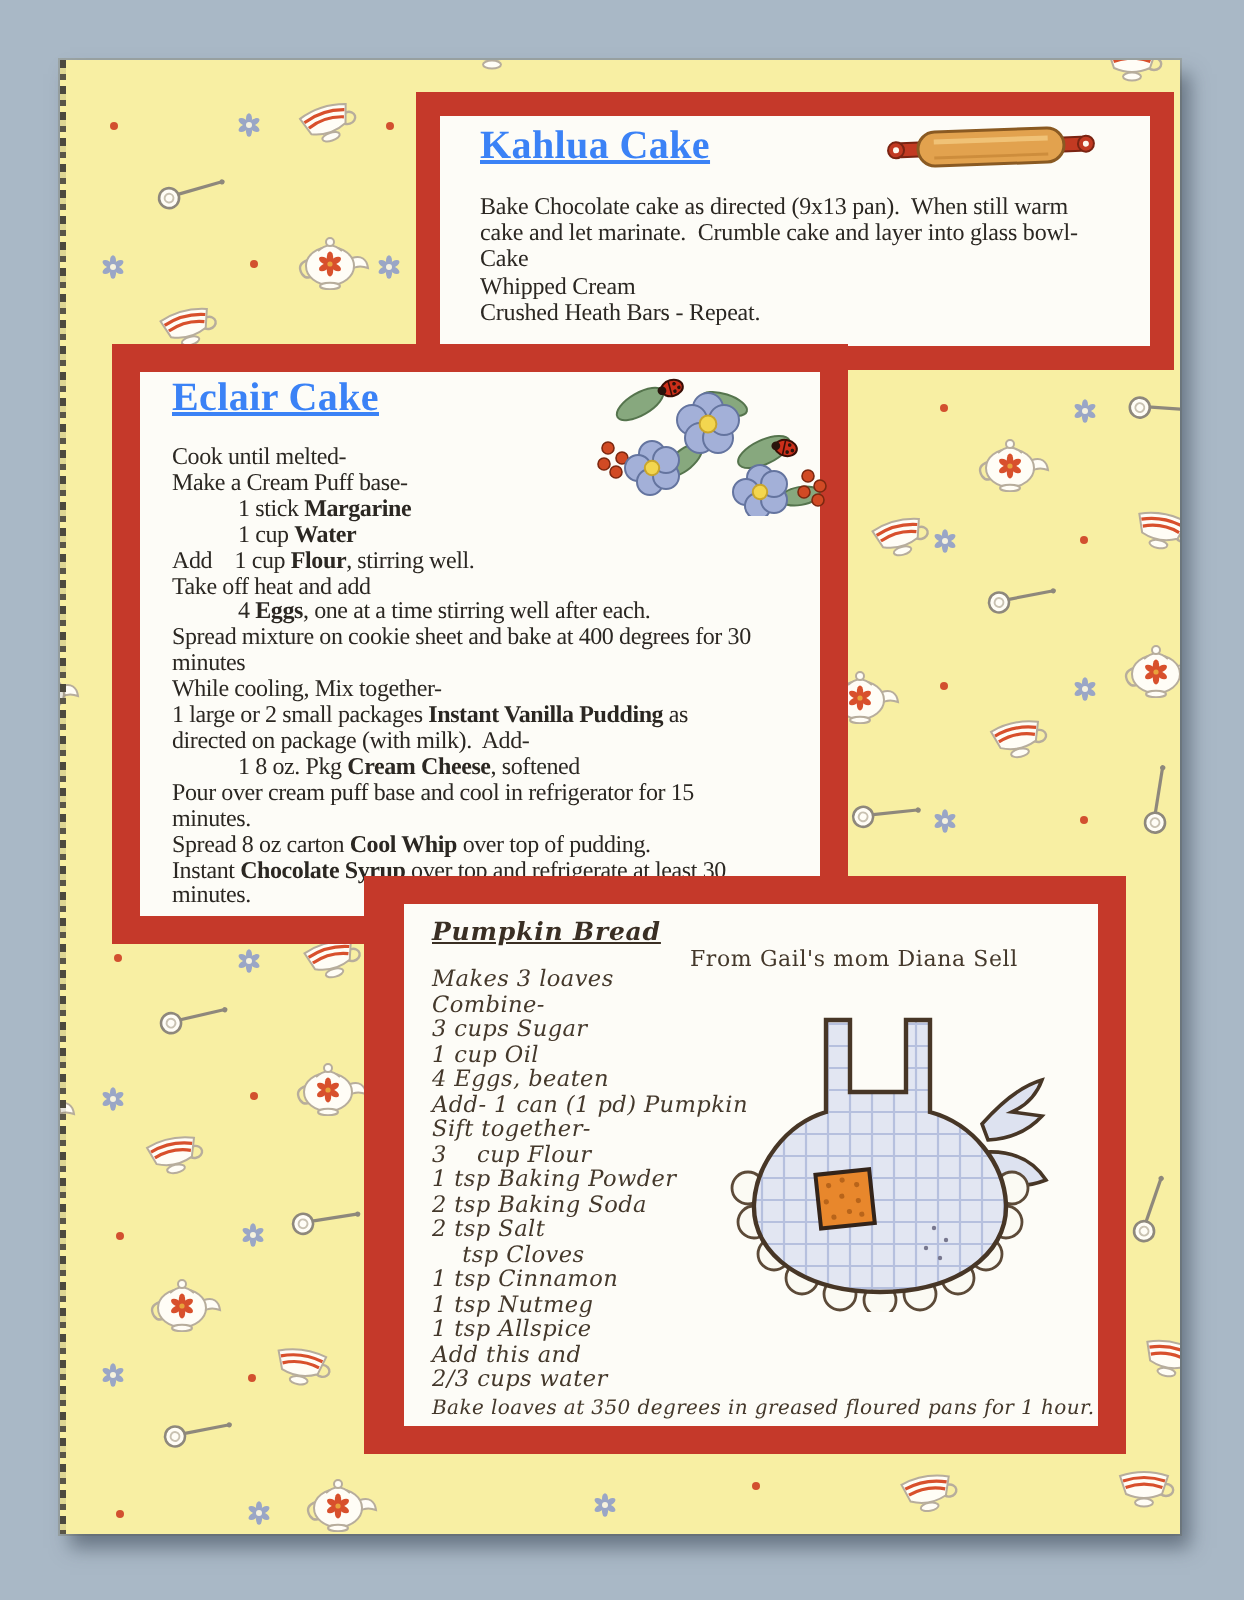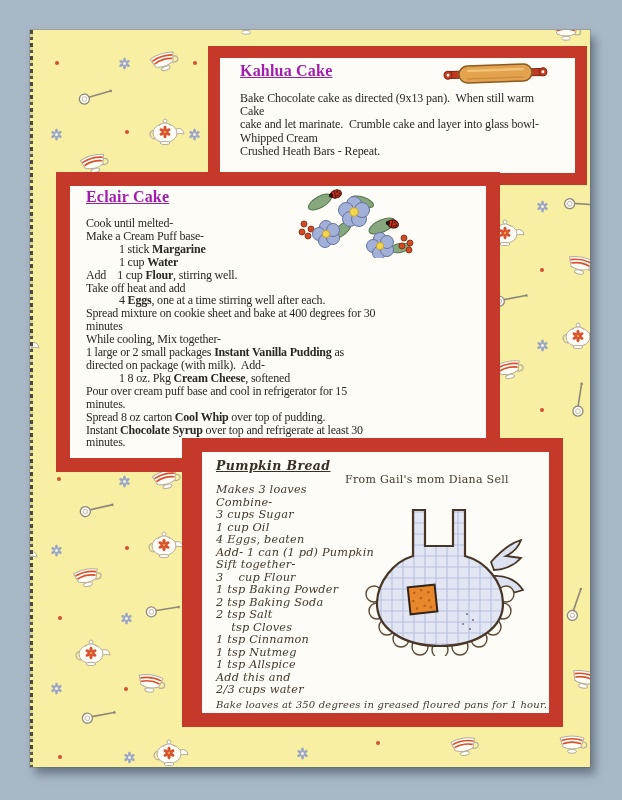--- a/index.html
+++ b/index.html
@@ -29,27 +29,27 @@
     content:"";position:absolute;left:0;top:0;bottom:0;width:3px;z-index:6;
     background:repeating-linear-gradient(180deg,#4c493e 0 4px,rgba(76,73,62,.15) 4px 7px,#5a5648 7px 10px,rgba(76,73,62,0) 10px 13px);
   }
   .pattern{position:absolute;inset:0;z-index:1;}
   .motif{position:absolute;}
   .motif-dot{width:4px;height:4px;border-radius:50%;background:#d2502f;}
 
   
   .card{position:absolute;background:var(--cardpaper);border:12px solid var(--red);}
   .card-kahlua{left:178px;top:16px;width:379px;height:139px;z-index:2;}
-  .card-eclair{left:26px;top:142px;width:444px;height:300px;z-index:3;border-width:14px;}
+  .card-eclair{left:26px;top:142px;width:368px;height:300px;z-index:3;border-width:14px;}
   .card-pumpkin{left:152px;top:408px;width:381px;height:289px;z-index:4;border-width:14px;border-left-width:20px;}
   .card-inner{position:relative;width:100%;height:100%;}
 
   .card-title{
-    font-weight:bold;text-decoration:underline;color:#a21caf;
-    font-size:16px;letter-spacing:.2px;
+    font-weight:bold;text-decoration:underline;color:#3b82f6;
+    font-size:20px;letter-spacing:.2px;
   }
   .card-kahlua .card-title{padding:4px 0 0 20px;}
   .card-eclair .card-title{padding:2px 0 0 16px;}
 
   .card-body{color:var(--ink);}
   .card-body .rline{white-space:pre;font-size:12px;letter-spacing:-.1px;}
   .card-kahlua .card-body{padding:12px 0 0 20px;}
   .card-kahlua .rline{line-height:13.2px;}
   .card-eclair .card-body{padding:11px 0 0 16px;}
   .card-eclair .rline{line-height:12.9px;letter-spacing:-.2px;}
@@ -510,22 +510,22 @@
           <rect x="85" y="10" width="16" height="7" rx="3.5" fill="#c23a22" stroke="#7a2412" stroke-width="1"></rect>
           <circle cx="100" cy="13.5" r="4" fill="#c23a22" stroke="#7a2412" stroke-width="1"></circle>
           <circle cx="100" cy="13.5" r="1.5" fill="#fdf8ee"></circle>
           <rect x="16" y="5" width="73" height="17" rx="8.5" fill="#e2a24e" stroke="#8a5a22" stroke-width="1.5"></rect>
           <path d="M24 10 H 81" stroke="#f2c87e" stroke-width="2.5" fill="none" opacity=".85"></path>
           <path d="M24 18 H 81" stroke="#c07e30" stroke-width="1.4" fill="none" opacity=".6"></path>
         </svg>
       </div>
       <div class="card-body">
           <div class="rline"><span>Bake Chocolate cake as directed (9x13 pan).  When still warm</span></div>
+          <div class="rline"><span>cake and let marinate.  Crumble cake and layer into glass bowl-</span></div>
           <div class="rline"><span>Cake</span></div>
-          <div class="rline"><span>cake and let marinate.  Crumble cake and layer into glass bowl-</span></div>
           <div class="rline"><span>Whipped Cream</span></div>
           <div class="rline"><span>Crushed Heath Bars - Repeat.</span></div>
         </div>
     </div>
   </div>
 
   <div class="card card-eclair">
     <div class="card-inner">
       <div class="card-title">Eclair Cake</div>
       <div class="flowerspray">

